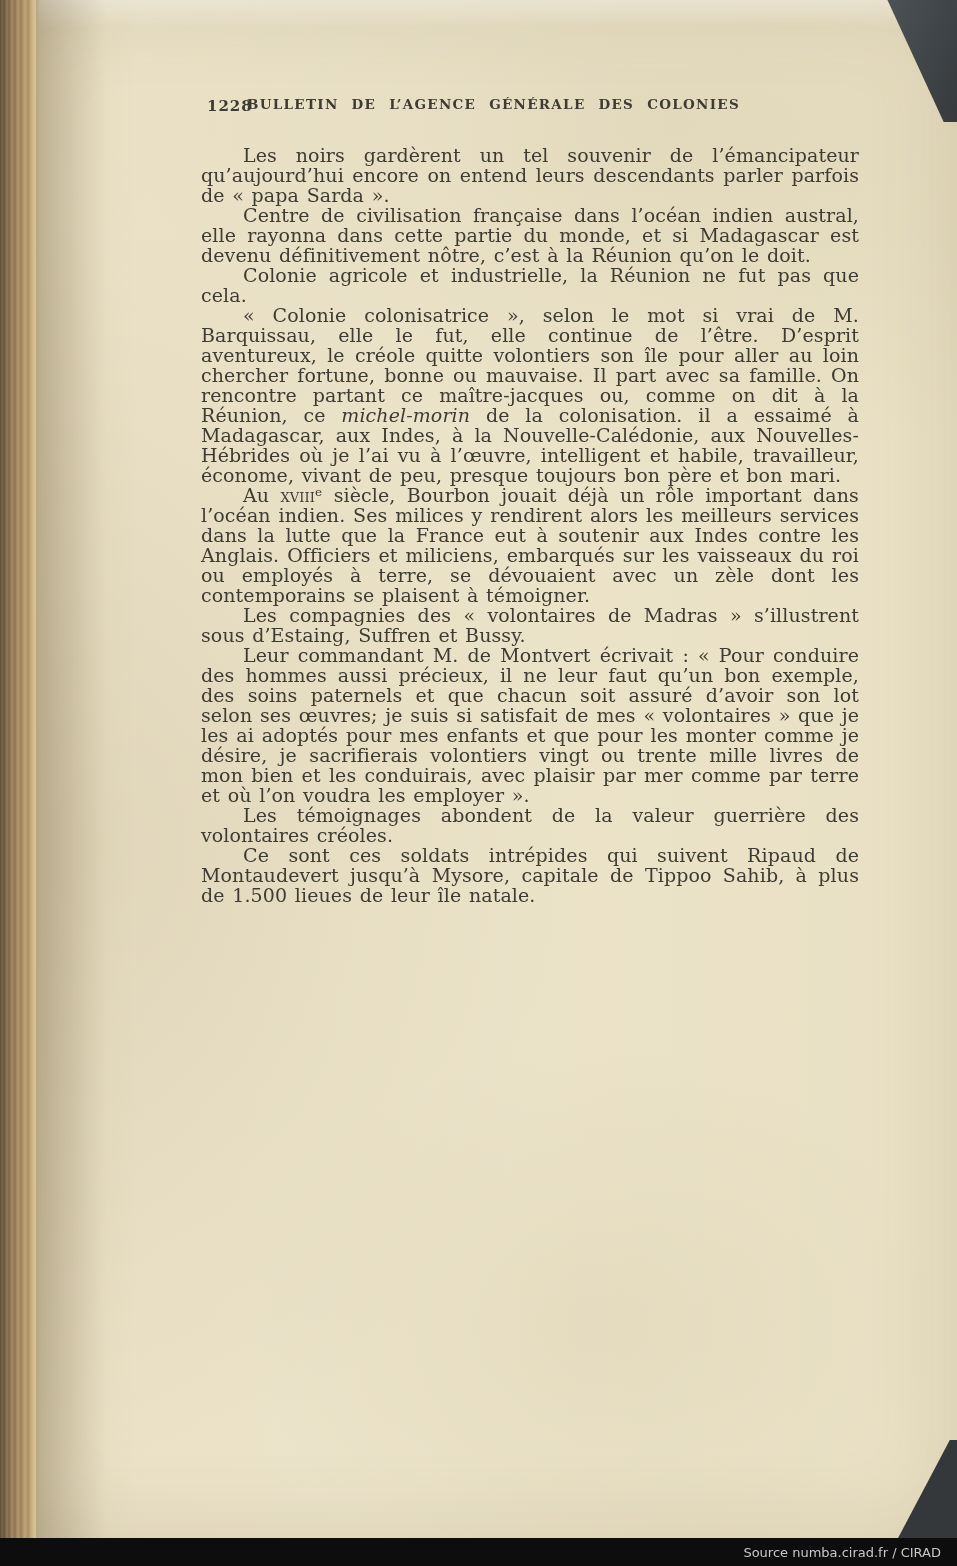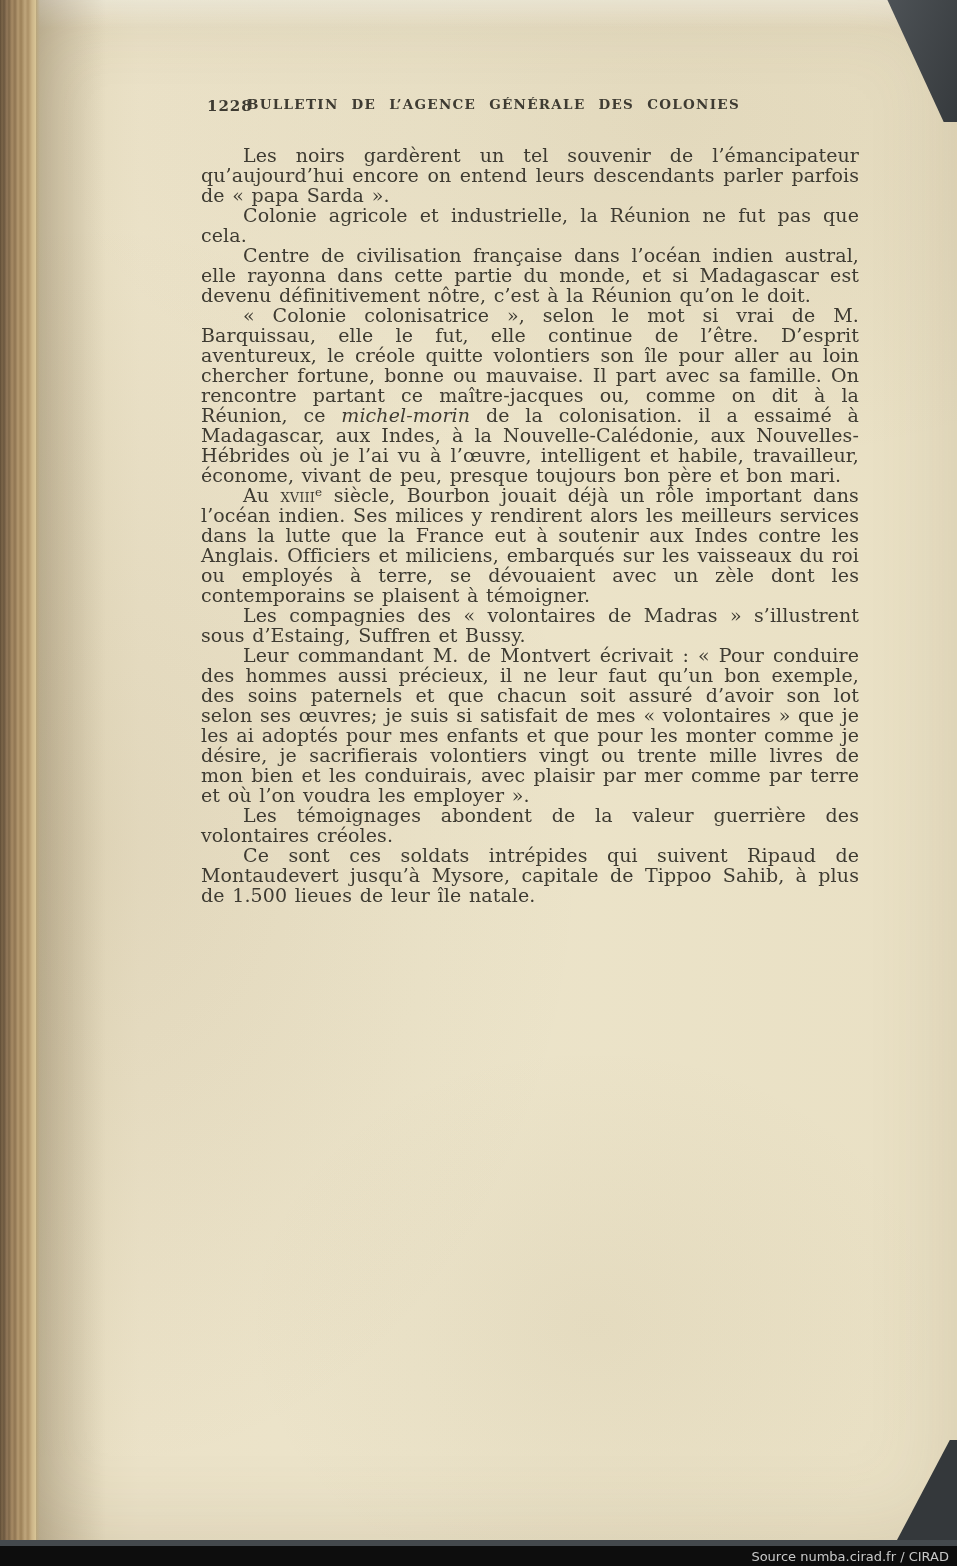--- a/index.html
+++ b/index.html
@@ -72,24 +72,24 @@
   .page-text{
     margin-top:25px;
     text-align:justify;
     font-size:19px;line-height:20px;letter-spacing:0.1px;word-spacing:1.5px;
     hyphens:none;
   }
   .para{margin:0;text-indent:42px;}
 
   
   .source-bar{
-    position:absolute;left:0;right:0;bottom:0;height:20px;
+    position:absolute;left:0;right:0;bottom:0;height:28px;
     background:var(--bar);
     display:flex;align-items:center;justify-content:flex-end;
-    padding-right:8px;
+    padding-right:16px;
   }
   .source-bar span{
     font-family:"DejaVu Sans","Liberation Sans",sans-serif;
     font-size:13px;color:var(--bar-text);
   }
 </style>
 </head>
 <body>
 
 <div class="scan">
@@ -102,22 +102,22 @@
   <div class="corner-tr"></div>
   <div class="corner-br"></div>
 
   <div class="content">
     <div class="page-header">
       <span class="page-number">1228</span>
       <div class="header-title">BULLETIN DE L’AGENCE GÉNÉRALE DES COLONIES</div>
     </div>
     <div class="page-text">
         <p class="para"><span>Les noirs gardèrent un tel souvenir de l’émancipateur qu’aujourd’hui encore on entend leurs descendants parler parfois de « papa Sarda ».</span></p>
+        <p class="para"><span>Centre de civilisation française dans l’océan indien austral, elle rayonna dans cette partie du monde, et si Madagascar est devenu définitivement nôtre, c’est à la Réunion qu’on le doit.</span></p>
         <p class="para"><span>Colonie agricole et industrielle, la Réunion ne fut pas que cela.</span></p>
-        <p class="para"><span>Centre de civilisation française dans l’océan indien austral, elle rayonna dans cette partie du monde, et si Madagascar est devenu définitivement nôtre, c’est à la Réunion qu’on le doit.</span></p>
         <p class="para"><span>« Colonie colonisatrice », selon le mot si vrai de M. Barquissau, elle le fut, elle continue de l’être. D’esprit aventureux, le créole quitte volontiers son île pour aller au loin chercher fortune, bonne ou mauvaise. Il part avec sa famille. On rencontre partant ce maître-jacques ou, comme on dit à la Réunion, ce </span><span style="font-style: italic;">michel-morin</span><span> de la colonisation. il a essaimé à Madagascar, aux Indes, à la Nouvelle-Calédonie, aux Nouvelles-Hébrides où je l’ai vu à l’œuvre, intelligent et habile, travailleur, économe, vivant de peu, presque toujours bon père et bon mari.</span></p>
         <p class="para"><span>Au </span><span style="font-variant: small-caps;">xviii</span><span>ᵉ siècle, Bourbon jouait déjà un rôle important dans l’océan indien. Ses milices y rendirent alors les meilleurs services dans la lutte que la France eut à soutenir aux Indes contre les Anglais. Officiers et miliciens, embarqués sur les vaisseaux du roi ou employés à terre, se dévouaient avec un zèle dont les contemporains se plaisent à témoigner.</span></p>
         <p class="para"><span>Les compagnies des « volontaires de Madras » s’illustrent sous d’Estaing, Suffren et Bussy.</span></p>
         <p class="para"><span>Leur commandant M. de Montvert écrivait : « Pour conduire des hommes aussi précieux, il ne leur faut qu’un bon exemple, des soins paternels et que chacun soit assuré d’avoir son lot selon ses œuvres; je suis si satisfait de mes « volontaires » que je les ai adoptés pour mes enfants et que pour les monter comme je désire, je sacrifierais volontiers vingt ou trente mille livres de mon bien et les conduirais, avec plaisir par mer comme par terre et où l’on voudra les employer ».</span></p>
         <p class="para"><span>Les témoignages abondent de la valeur guerrière des volontaires créoles.</span></p>
         <p class="para"><span>Ce sont ces soldats intrépides qui suivent Ripaud de Montaudevert jusqu’à Mysore, capitale de Tippoo Sahib, à plus de 1.500 lieues de leur île natale.</span></p>
       </div>
   </div>
 
   <div class="source-bar">

